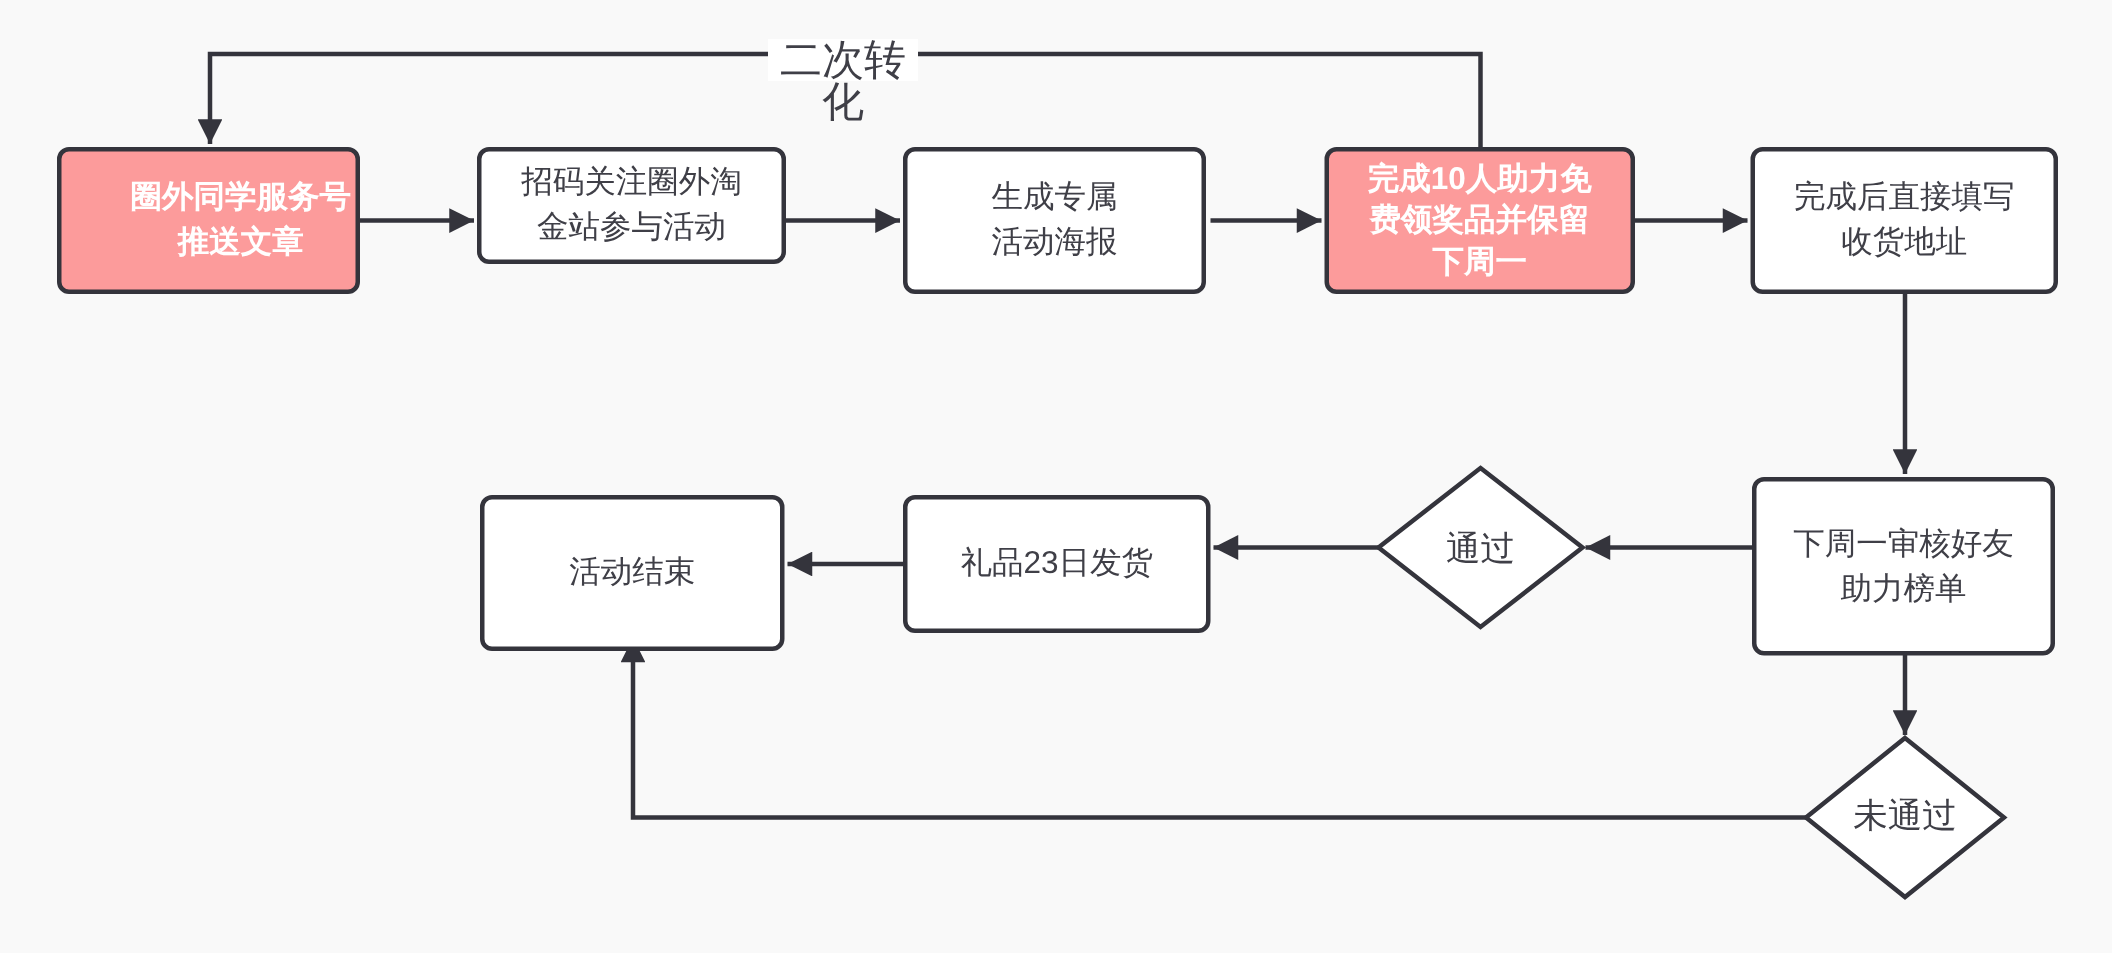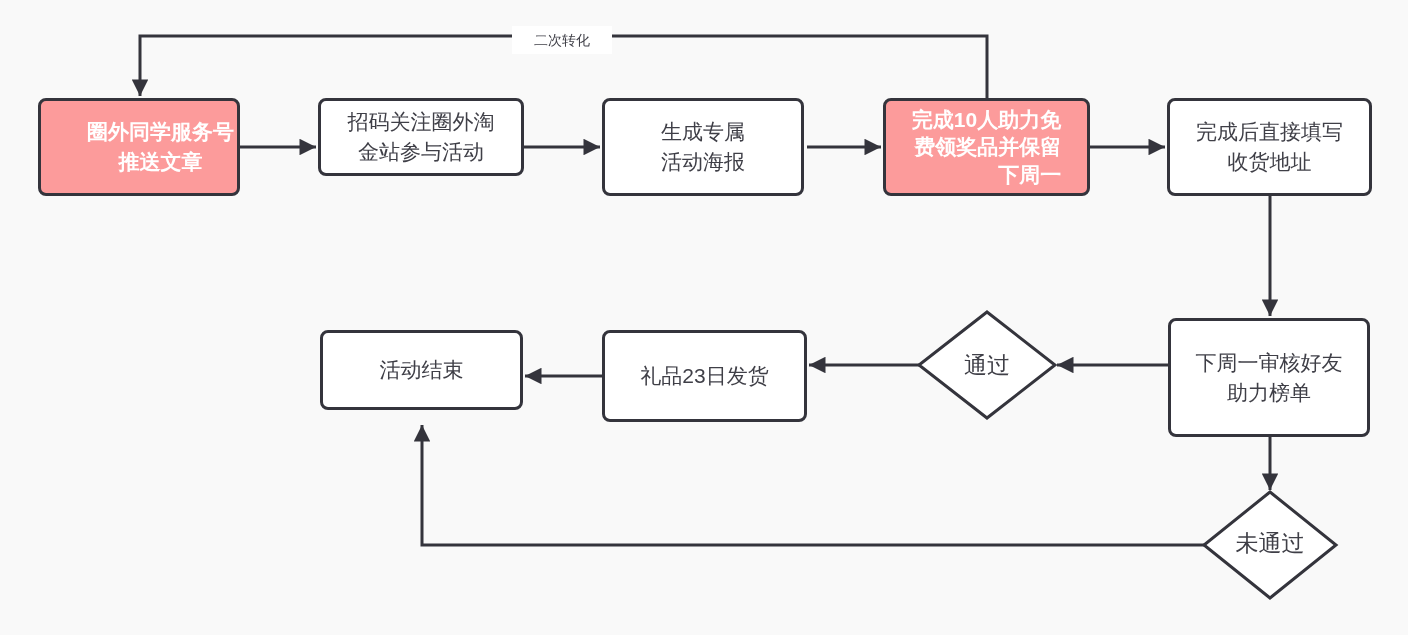--- a/index.html
+++ b/index.html
@@ -67,21 +67,21 @@
     line-height:26px;
   }
   .edge-label{
     position:absolute;
     left:512px;top:26px;
     width:100px;height:28px;
     line-height:28px;
     text-align:center;
     background:#ffffff;
     color:var(--text_dark);
-    font-size:14px;
+    font-size:28px;
   }
 </style>
 </head>
 <body>
 
 <div class="canvas">
 
   <svg class="edges" viewBox="0 0 1408 635" xmlns="http://www.w3.org/2000/svg">
     <defs>
       <marker id="ah" viewBox="0 0 10 10" refX="10" refY="5" markerWidth="6.5" markerHeight="5.5" orient="auto-start-reverse">
@@ -117,38 +117,38 @@
 推送文章</span>
   </div>
   <div class="node" style="left:318px;top:98px;width:206px;height:78px;text-align:center;">
     <span class="lbl">招码关注圈外淘
 金站参与活动</span>
   </div>
   <div class="node" style="left:602px;top:98px;width:202px;height:98px;">
     <span class="lbl">生成专属
 活动海报</span>
   </div>
-  <div class="node pink" style="left:883px;top:98px;width:207px;height:98px;line-height:1.3;text-align:right;">
+  <div class="node pink" style="left:883px;top:98px;width:207px;height:98px;line-height:1.3;">
     <span class="lbl">完成10人助力免
 费领奖品并保留
 下周一</span>
   </div>
   <div class="node" style="left:1167px;top:98px;width:205px;height:98px;">
     <span class="lbl">完成后直接填写
 收货地址</span>
   </div>
 
   <div class="node" style="left:1168px;top:318px;width:202px;height:119px;">
     <span class="lbl">下周一审核好友
 助力榜单</span>
   </div>
   <div class="node" style="left:602px;top:330px;width:205px;height:92px;">
     <span class="lbl">礼品23日发货</span>
   </div>
-  <div class="node" style="left:320px;top:330px;width:203px;height:80px;">
+  <div class="node" style="left:320px;top:330px;width:203px;height:104px;">
     <span class="lbl">活动结束</span>
   </div>
 
   <div class="diamond-label" style="left:927px;top:352px;">通过</div>
   <div class="diamond-label" style="left:1210px;top:532px;font-family:Liberation Mono, monospace;">未通过</div>
 
   <div class="edge-label">二次转化</div>
 
 </div>
 

